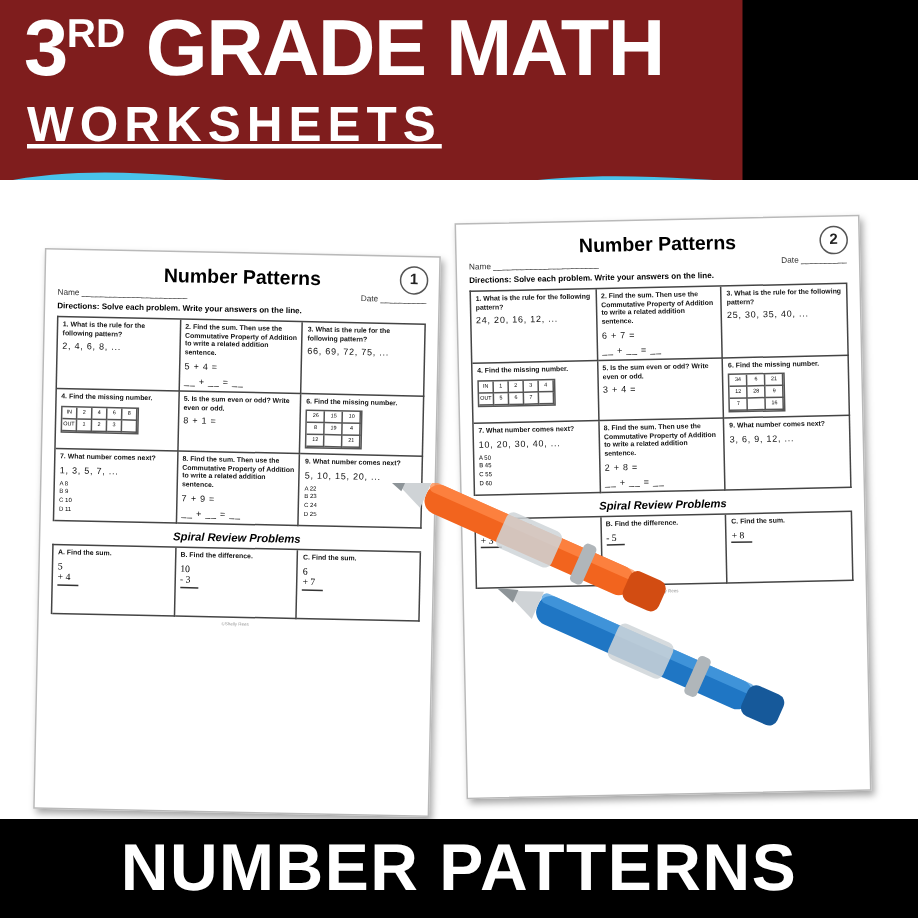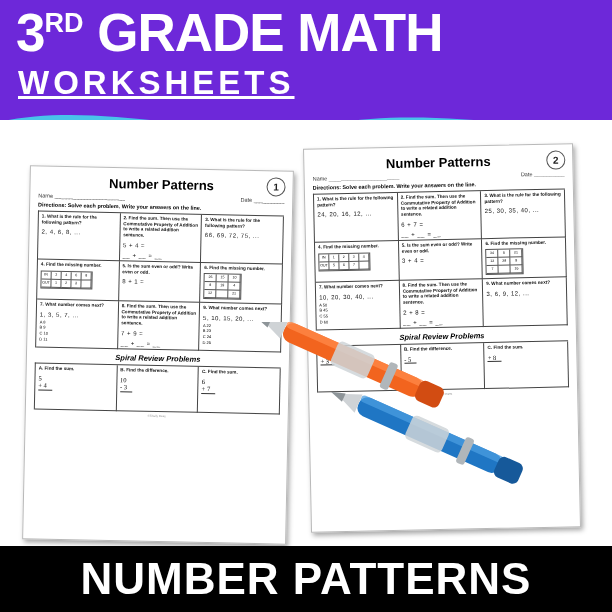--- a/index.html
+++ b/index.html
@@ -1,20 +1,20 @@
 <!DOCTYPE html>
 <html><head>
 <meta charset="utf-8">
 <style>
   html,body{margin:0;padding:0;}
   body{width:612px;height:612px;background:#ffffff;font-family:"Liberation Sans",sans-serif;overflow:hidden;}
   .page{position:relative;width:612px;height:612px;background:#000;}
 
   
-  .header{position:absolute;left:0;top:0;width:612px;height:128px;background:#6d28d9;overflow:hidden;}
+  .header{position:absolute;left:0;top:0;width:495px;height:128px;background:#7f1d1d;overflow:hidden;}
   .hdr-title{position:absolute;left:16px;top:6px;color:#fff;font-weight:bold;font-size:53px;letter-spacing:-1px;line-height:1;white-space:nowrap;}
   .hdr-title .sup{font-size:27px;vertical-align:super;letter-spacing:0;}
   .hdr-sub{position:absolute;left:18px;top:66px;color:#fff;font-weight:bold;font-size:33px;letter-spacing:4px;line-height:1;text-decoration:underline;}
   .wave{position:absolute;left:-10px;top:104px;width:640px;height:44px;}
 
   .credit{position:absolute;right:14px;top:128px;color:#1b1b1b;font-size:17px;font-weight:bold;}
 
   
   .body-area{position:absolute;left:0;top:120px;width:612px;height:432px;background:#fff;}
 

